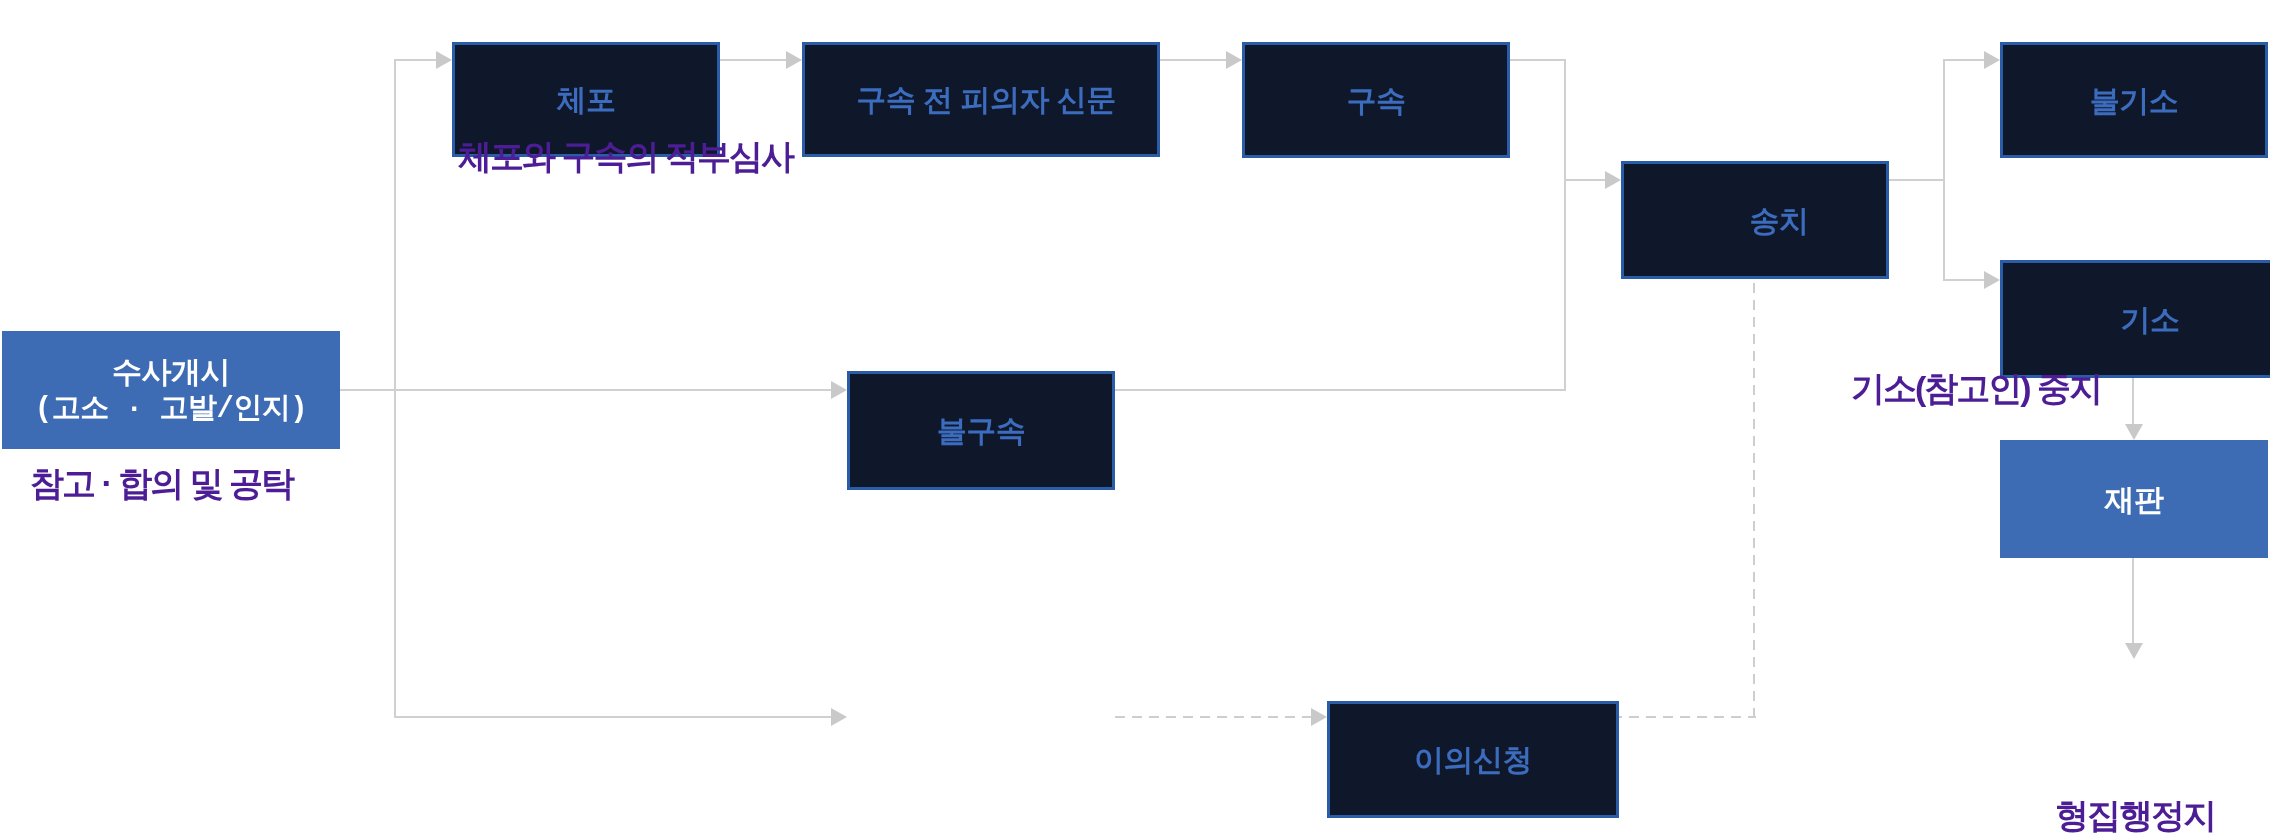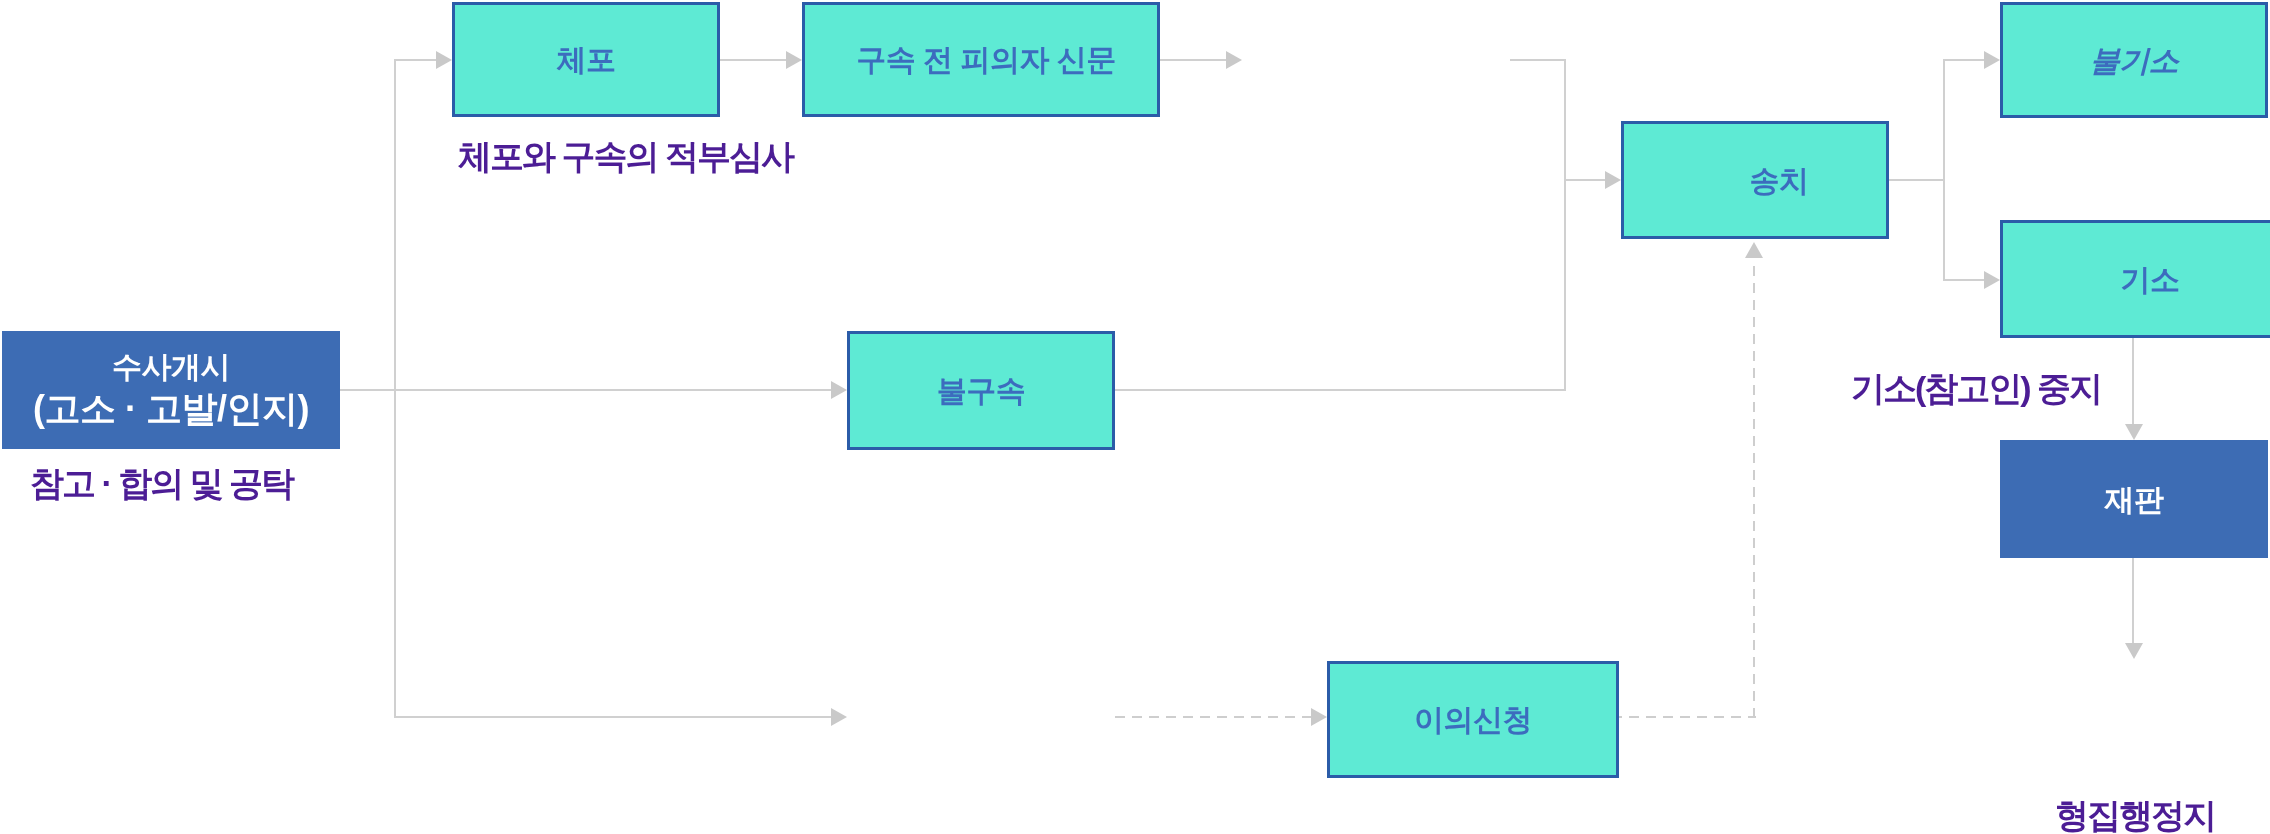--- a/index.html
+++ b/index.html
@@ -22,30 +22,31 @@
     align-items: center;
     justify-content: center;
     text-align: center;
     font-weight: 700;
     font-size: 30px;
     line-height: 1.3;
     letter-spacing: -0.5px;
     white-space: nowrap;
   }
   .node.outline {
-    background: #5eead4;
+    background: #0f172a;
     border: 3px solid #2b5ca8;
     color: #3c6cbe;
+    margin-top: 40px;
   }
   .node.filled {
     background: #3d6cb4;
     border: none;
     color: #ffffff;
   }
-  .node .l2 { font-size: 36px; }
+  .node .l2 { font-size: 29px; font-family: Liberation Mono, monospace; }
 
   
   .hline { position: absolute; height: 2px; background: #d0d0d0; }
   .vline { position: absolute; width: 2px;  background: #d0d0d0; }
   .hdash {
     position: absolute; height: 2px;
     background: repeating-linear-gradient(90deg, #cecece 0 10px, transparent 10px 17px);
   }
   .vdash {
     position: absolute; width: 2px;
@@ -107,29 +108,30 @@
 
   <div class="node filled" style="left:2px; top:331px; width:338px; height:118px;">
     <span class="l1">수사개시</span>
     <span class="l2">(고소 · 고발/인지)</span>
   </div>
 
   <div class="node outline" style="left:452px; top:2px; width:268px; height:115px;">체포</div>
 
   <div class="node outline" style="left:802px; top:2px; width:358px; height:115px;padding-left:10px;">구속 전 피의자 신문</div>
 
+  <div class="node outline" style="left:1242px; top:2px; width:268px; height:116px;">구속</div>
 
   <div class="node outline" style="left:1621px; top:121px; width:268px; height:118px;padding-left:48px;">송치</div>
 
   <div class="node outline" style="left:847px; top:331px; width:268px; height:119px;">불구속</div>
 
 
   <div class="node outline" style="left:1327px; top:661px; width:292px; height:117px;">이의신청</div>
 
-  <div class="node outline" style="left:2000px; top:2px; width:268px; height:116px;font-style:italic;">불기소</div>
+  <div class="node outline" style="left:2000px; top:2px; width:268px; height:116px;">불기소</div>
 
   <div class="node outline" style="left:2000px; top:220px; width:288px; height:118px;padding-left:12px;">기소</div>
 
   <div class="node filled" style="left:2000px; top:440px; width:268px; height:118px;">재판</div>
 
 
   <div class="annotation" style="left:458px; top:134px;">체포와 구속의 적부심사</div>
 
   <div class="annotation" style="left:1851px; top:366px;">기소(참고인) 중지</div>
 

